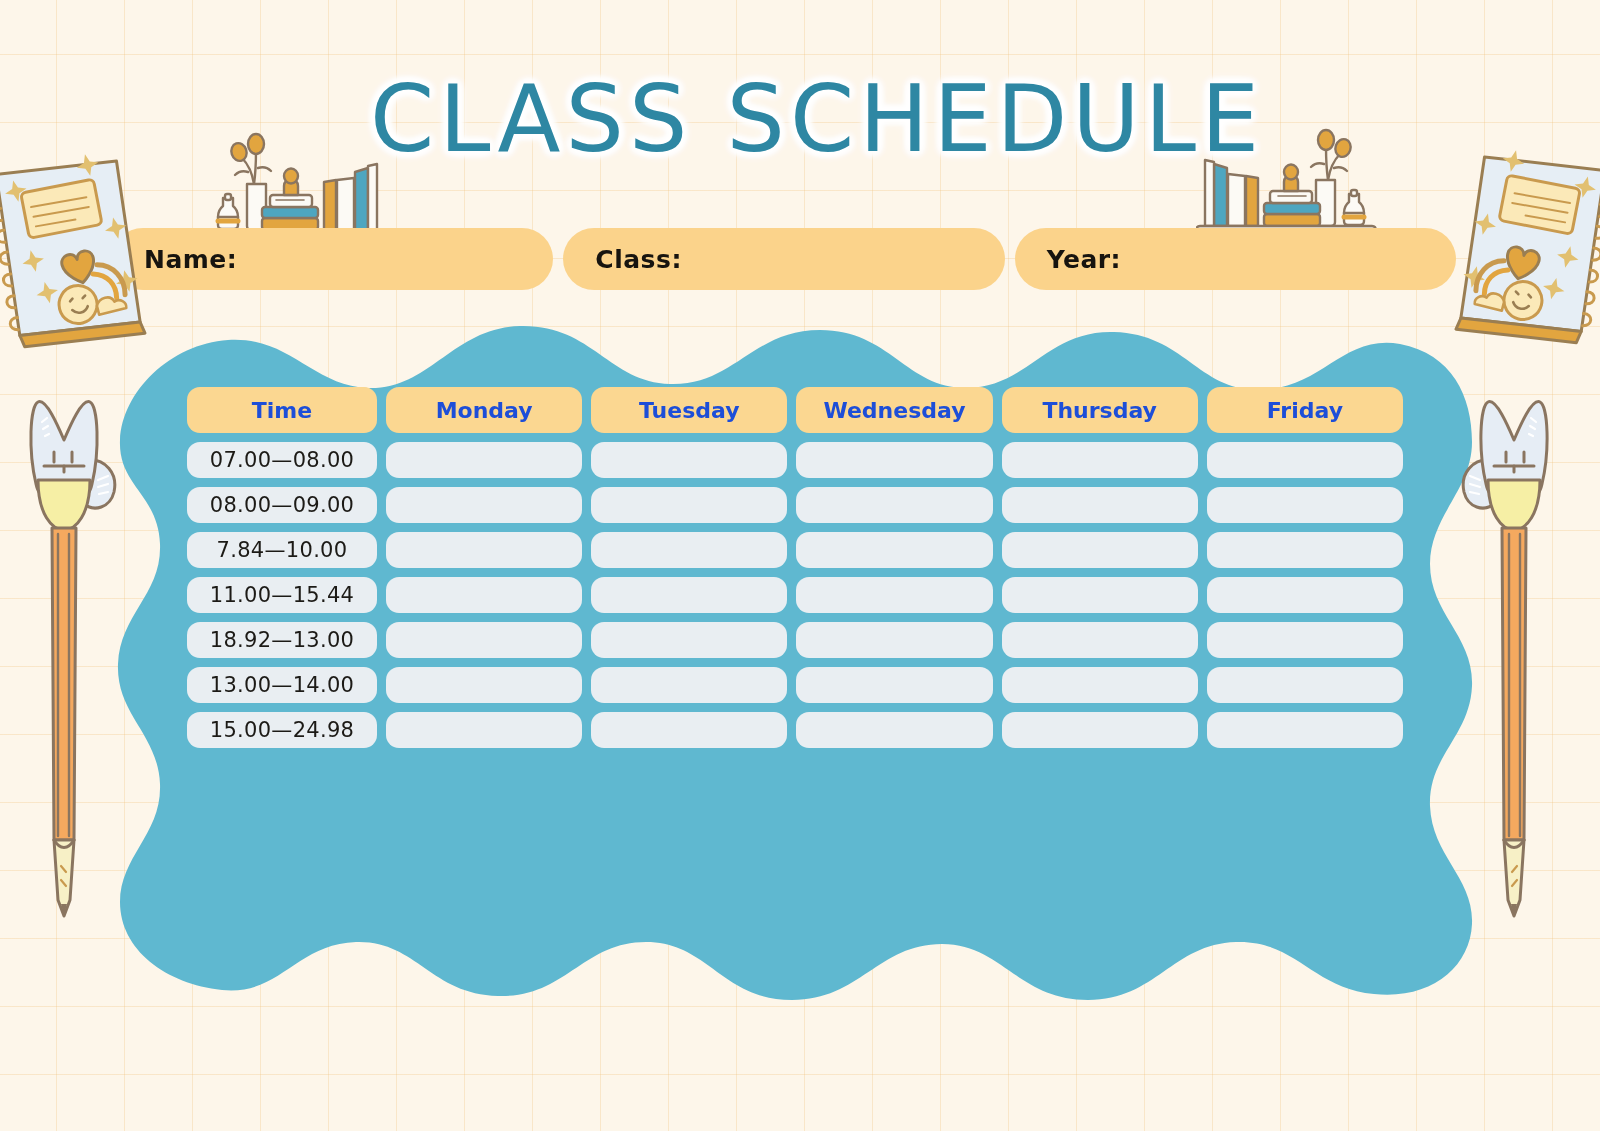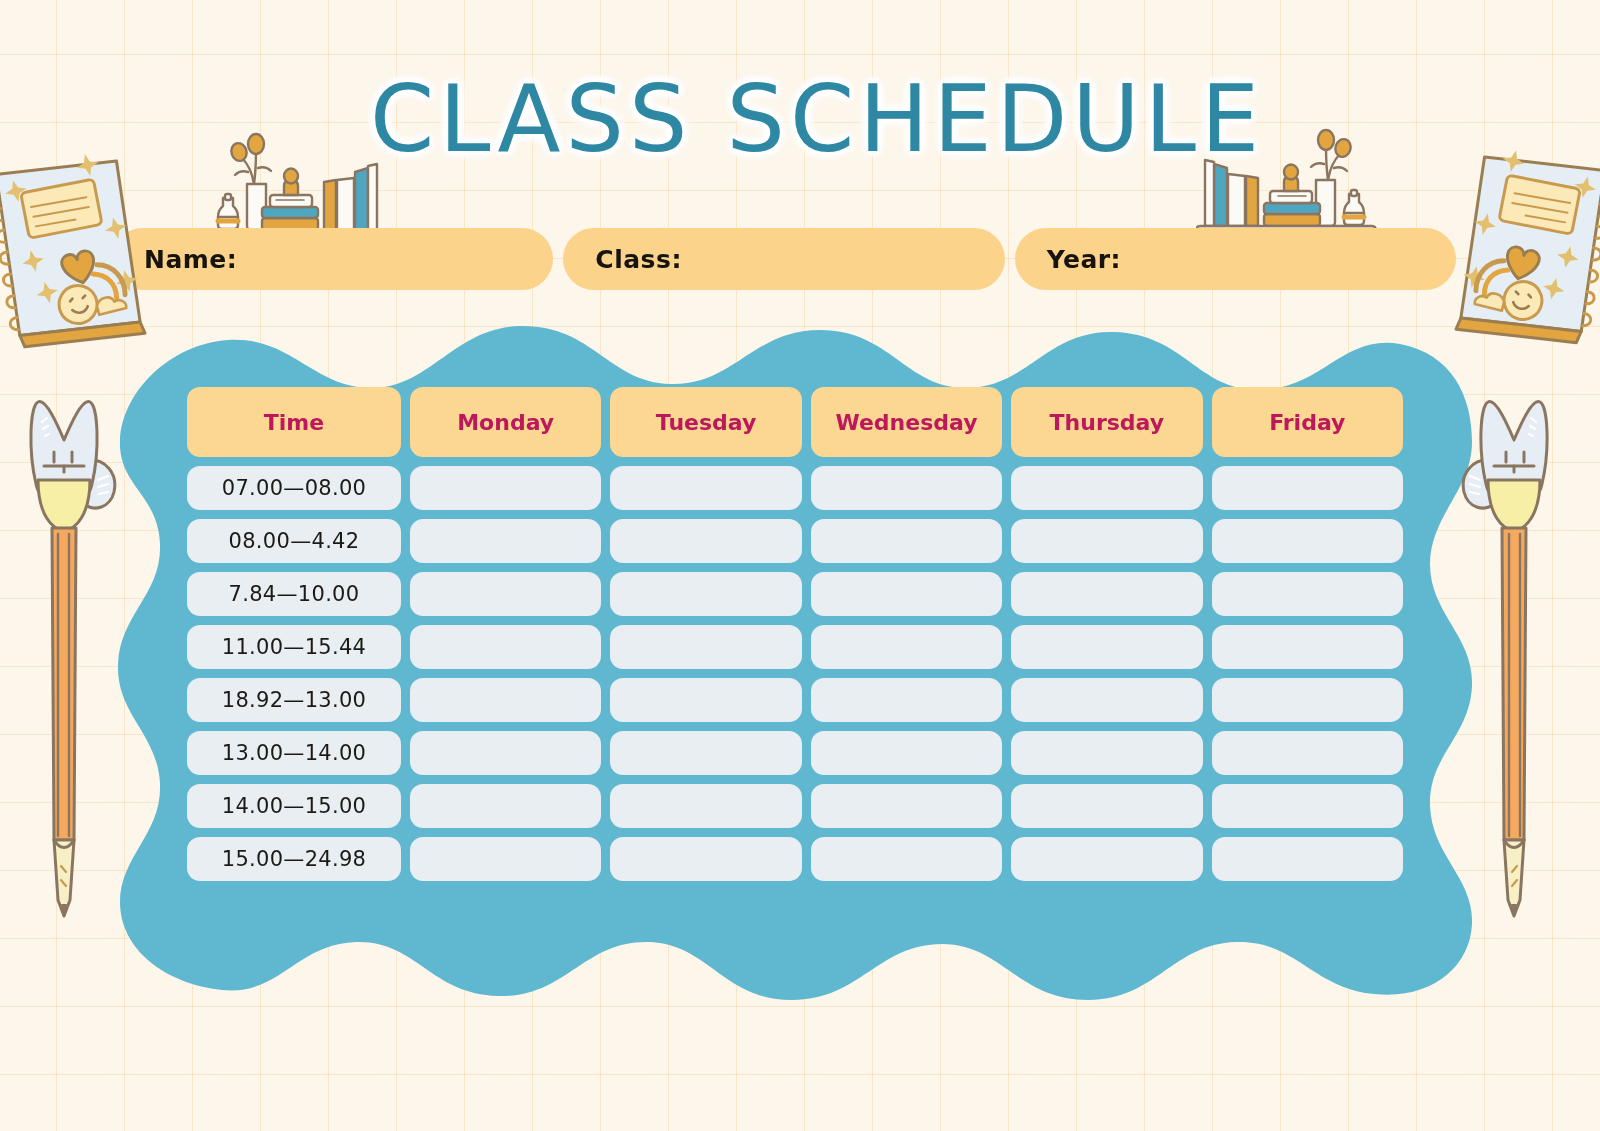--- a/index.html
+++ b/index.html
@@ -111,28 +111,28 @@
     border-spacing: 9px 9px;
     table-layout: fixed;
   }
   #schedule-table th {
     background: #FBD791;
     border-radius: 13px;
     height: 46px;
     font-family: "DejaVu Sans", sans-serif;
     font-size: 22px;
     font-weight: 700;
-    color: #be185d;
-    padding: 12px;
+    color: #1d4ed8;
+    padding: 0;
   }
   #schedule-table th.col-time { width: 190px; }
   #schedule-table td {
     background: #E9EEF2;
     border-radius: 13px;
-    height: 44px;
+    height: 36px;
     padding: 0;
     margin-top: 43px;
   }
   #schedule-table td.time-cell {
     font-family: "DejaVu Sans", sans-serif;
     font-size: 21px;
     font-weight: 400;
     color: #1C1A16;
     text-align: center;
     letter-spacing: 0.3px;
@@ -287,21 +287,21 @@
         <tbody>
           <tr>
             <td class="time-cell">07.00—08.00</td>
             <td></td>
             <td></td>
             <td></td>
             <td></td>
             <td></td>
           </tr>
           <tr>
-            <td class="time-cell">08.00—4.42</td>
+            <td class="time-cell">08.00—09.00</td>
             <td></td>
             <td></td>
             <td></td>
             <td></td>
             <td></td>
           </tr>
           <tr>
             <td class="time-cell">7.84—10.00</td>
             <td></td>
             <td></td>
@@ -320,28 +320,20 @@
           <tr>
             <td class="time-cell">18.92—13.00</td>
             <td></td>
             <td></td>
             <td></td>
             <td></td>
             <td></td>
           </tr>
           <tr>
             <td class="time-cell">13.00—14.00</td>
-            <td></td>
-            <td></td>
-            <td></td>
-            <td></td>
-            <td></td>
-          </tr>
-          <tr>
-            <td class="time-cell">14.00—15.00</td>
             <td></td>
             <td></td>
             <td></td>
             <td></td>
             <td></td>
           </tr>
           <tr>
             <td class="time-cell">15.00—24.98</td>
             <td></td>
             <td></td>

